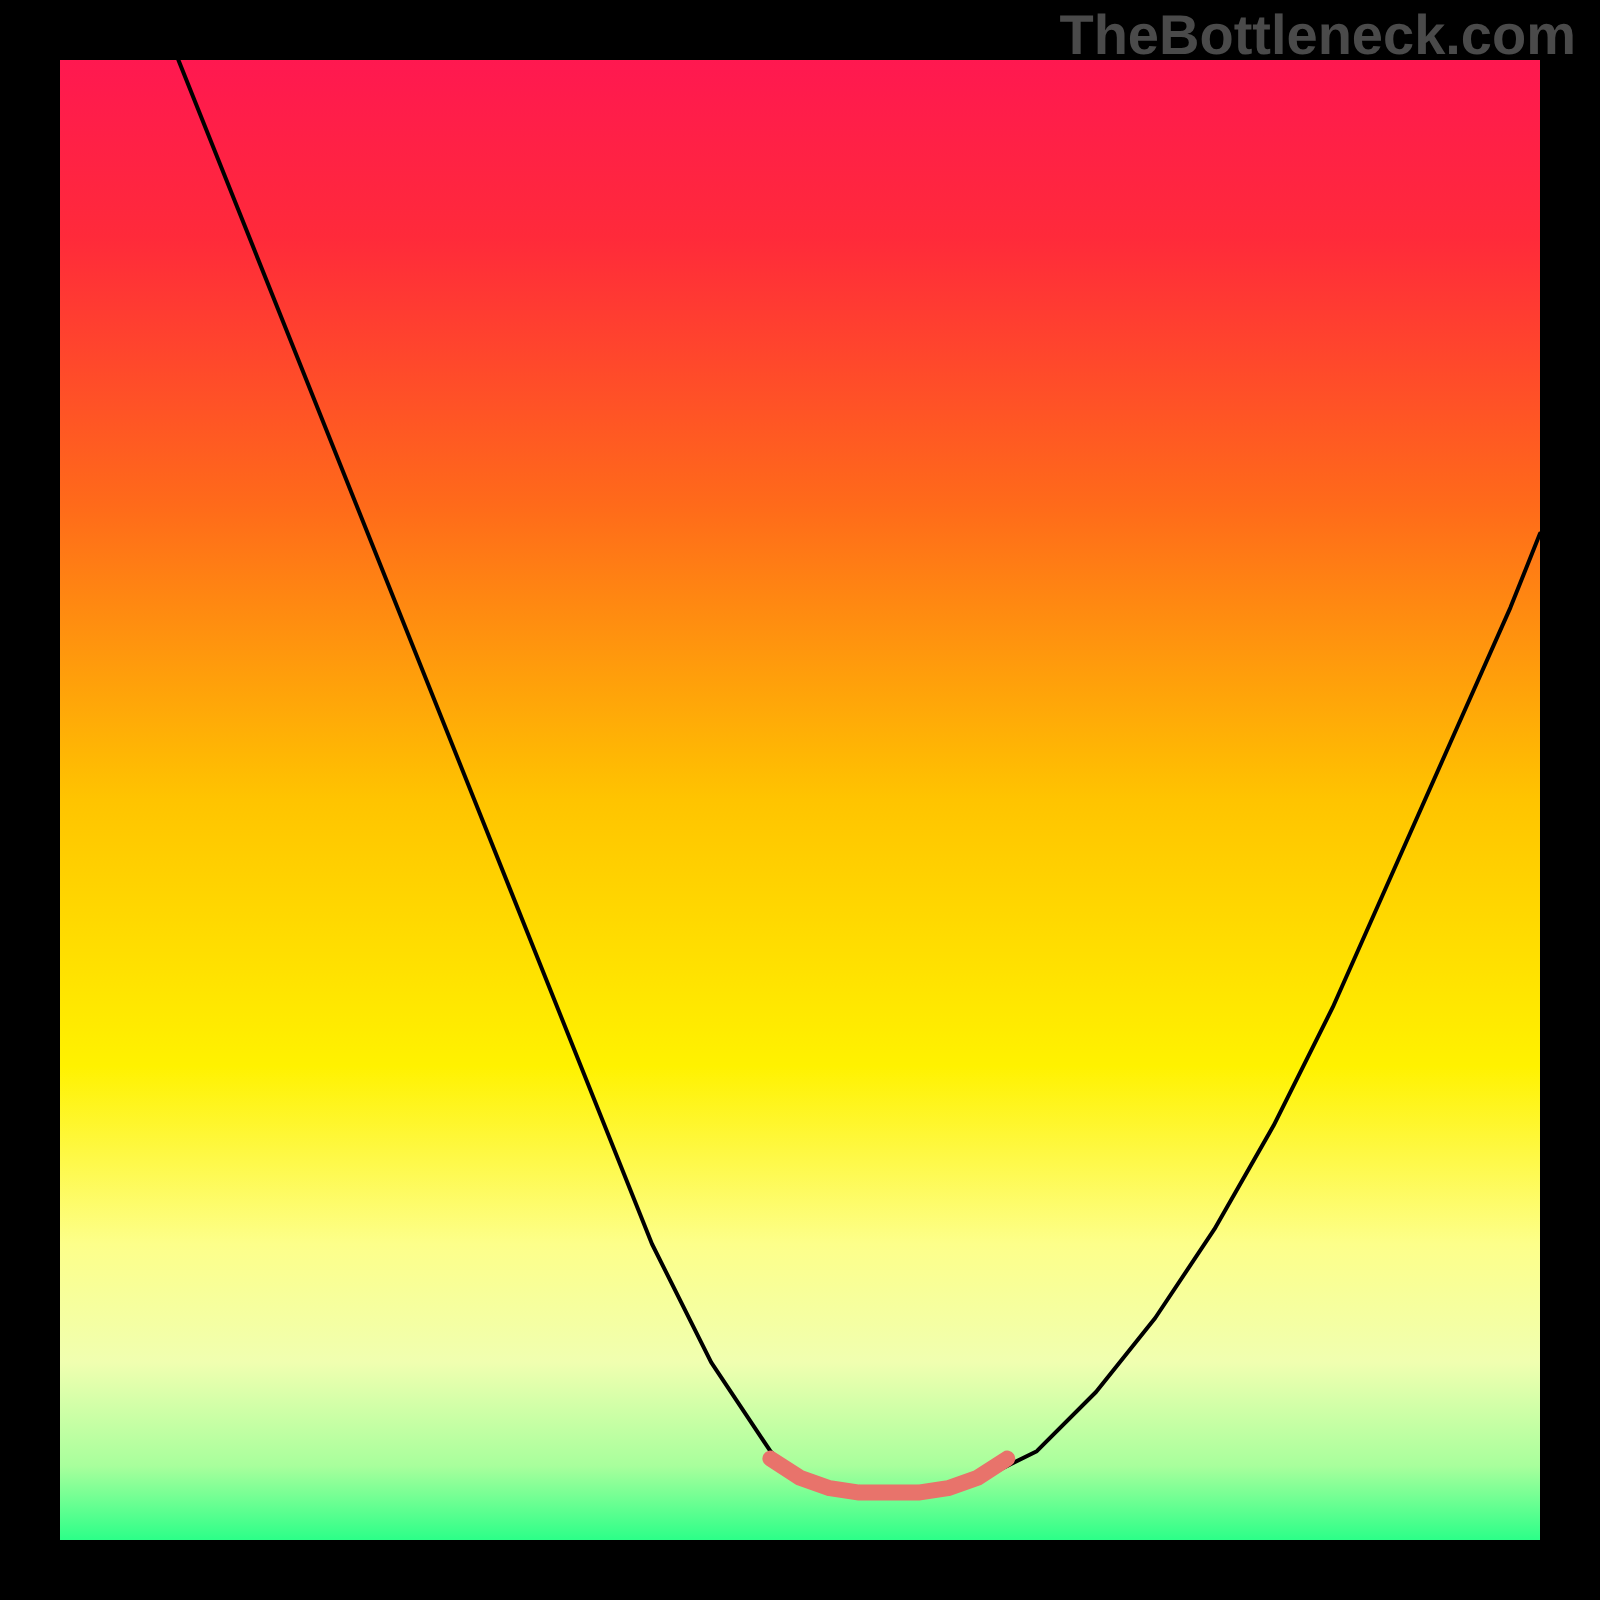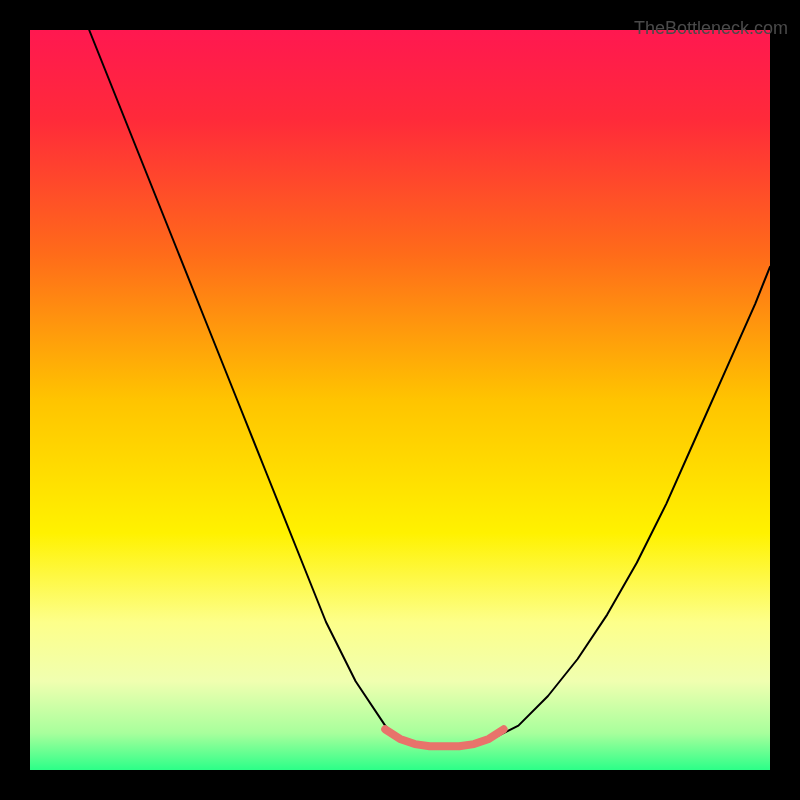--- a/index.html
+++ b/index.html
@@ -13,25 +13,25 @@
   }
   .chart-container {
     position: absolute;
     top: 0;
     left: 0;
     width: 800px;
     height: 800px;
   }
   .watermark {
     position: absolute;
-    top: 18px;
+    top: 2px;
     right: 12px;
     color: #4a4a4a;
-    font-size: 18px;
-    font-weight: normal;
+    font-size: 28px;
+    font-weight: bold;
     z-index: 10;
   }
   svg {
     display: block;
   }
 </style>
 </head>
 <body>
 
 <div class="chart-container">

